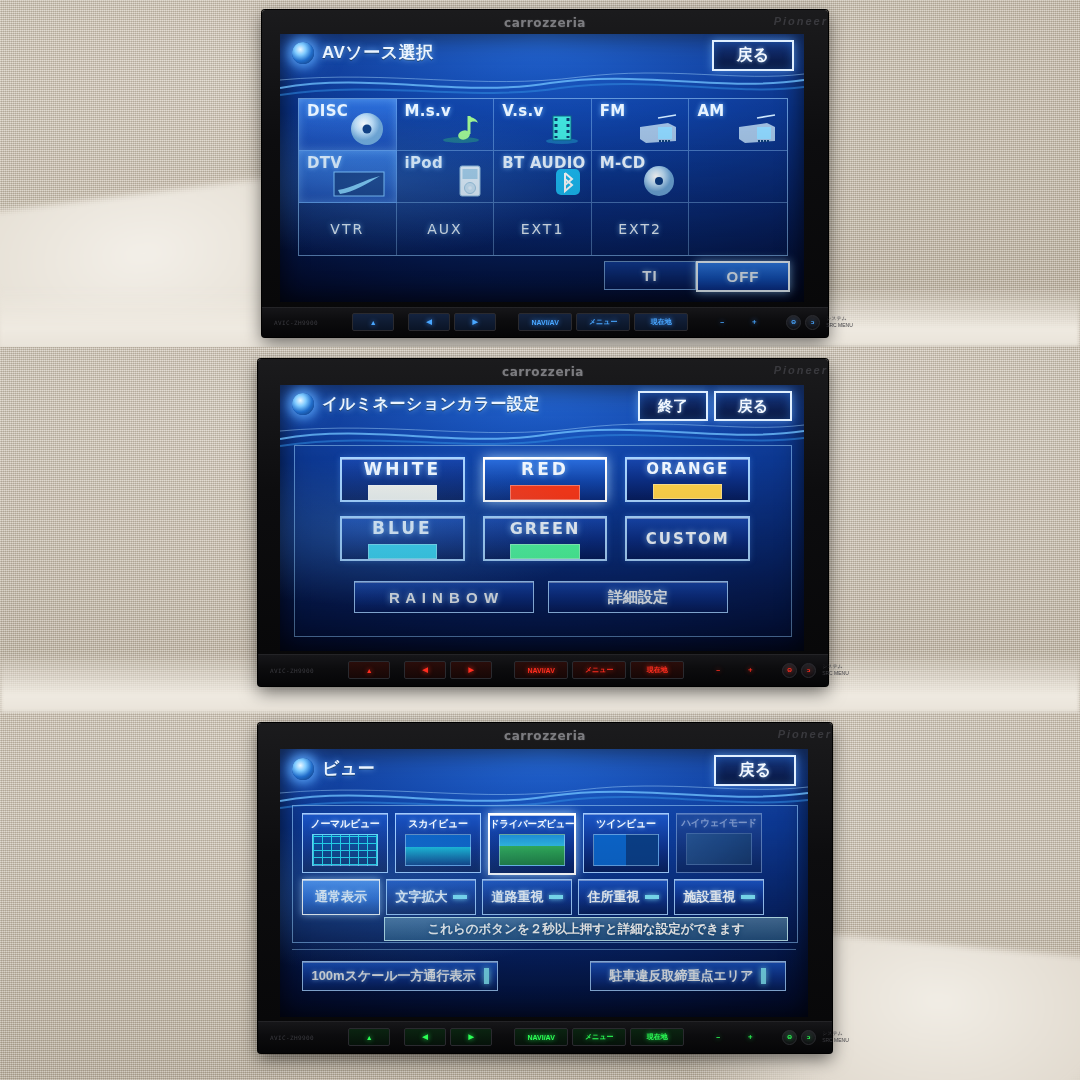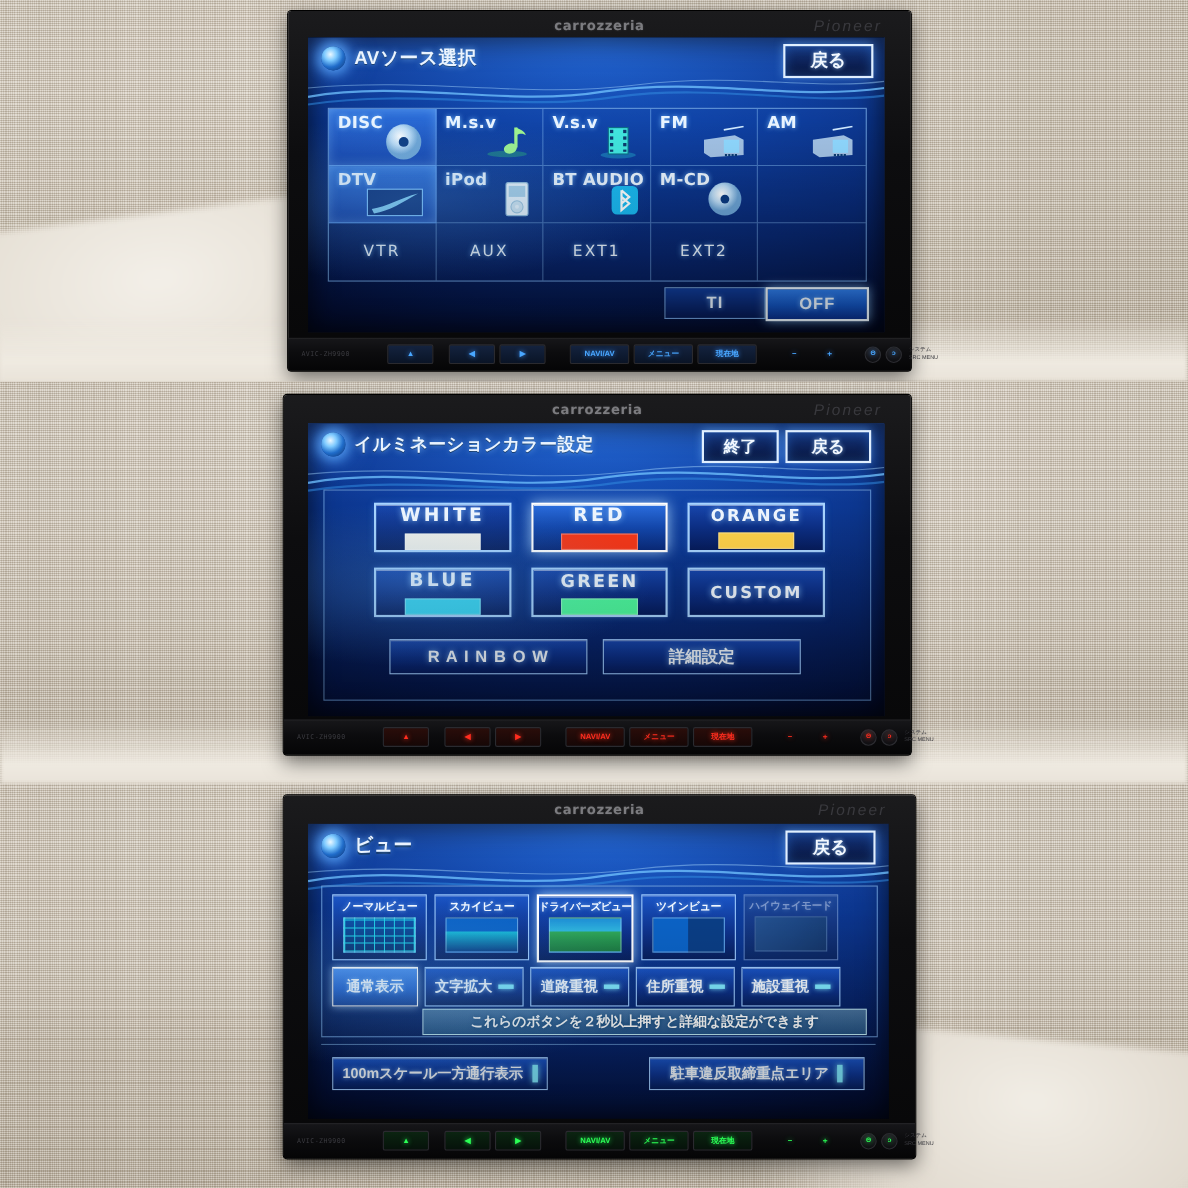--- a/index.html
+++ b/index.html
@@ -66,22 +66,22 @@
   .unit-top-brand{
     position:absolute;left:0;right:0;top:0;height:26px;
     display:flex;align-items:center;justify-content:center;
   }
   .carrozzeria{
     color:#8e8e92;font-size:12px;letter-spacing:.6px;font-weight:700;
     font-family:"DejaVu Sans", sans-serif;text-shadow:0 0 2px rgba(255,255,255,.18);
     opacity:.85;
   }
   .pioneer{
-    position:absolute;right:26px;top:5px;color:#4a4a50;font-size:14px;letter-spacing:2px;
-    font-style:italic;opacity:.65;
+    position:absolute;right:0;top:5px;color:#4a4a50;font-size:11px;letter-spacing:2px;
+    font-style:italic;opacity:.65;font-weight:bold;
   }
 
   
   .screen{
     position:absolute;overflow:hidden;
     background:
       radial-gradient(120% 120% at 50% 0%, #1a5fd0 0%, #0c3d9e 34%, #07246a 62%, #030f38 85%, #01061c 100%);
     box-shadow:inset 0 0 26px rgba(0,0,0,.72);
   }
   .screen::after{

